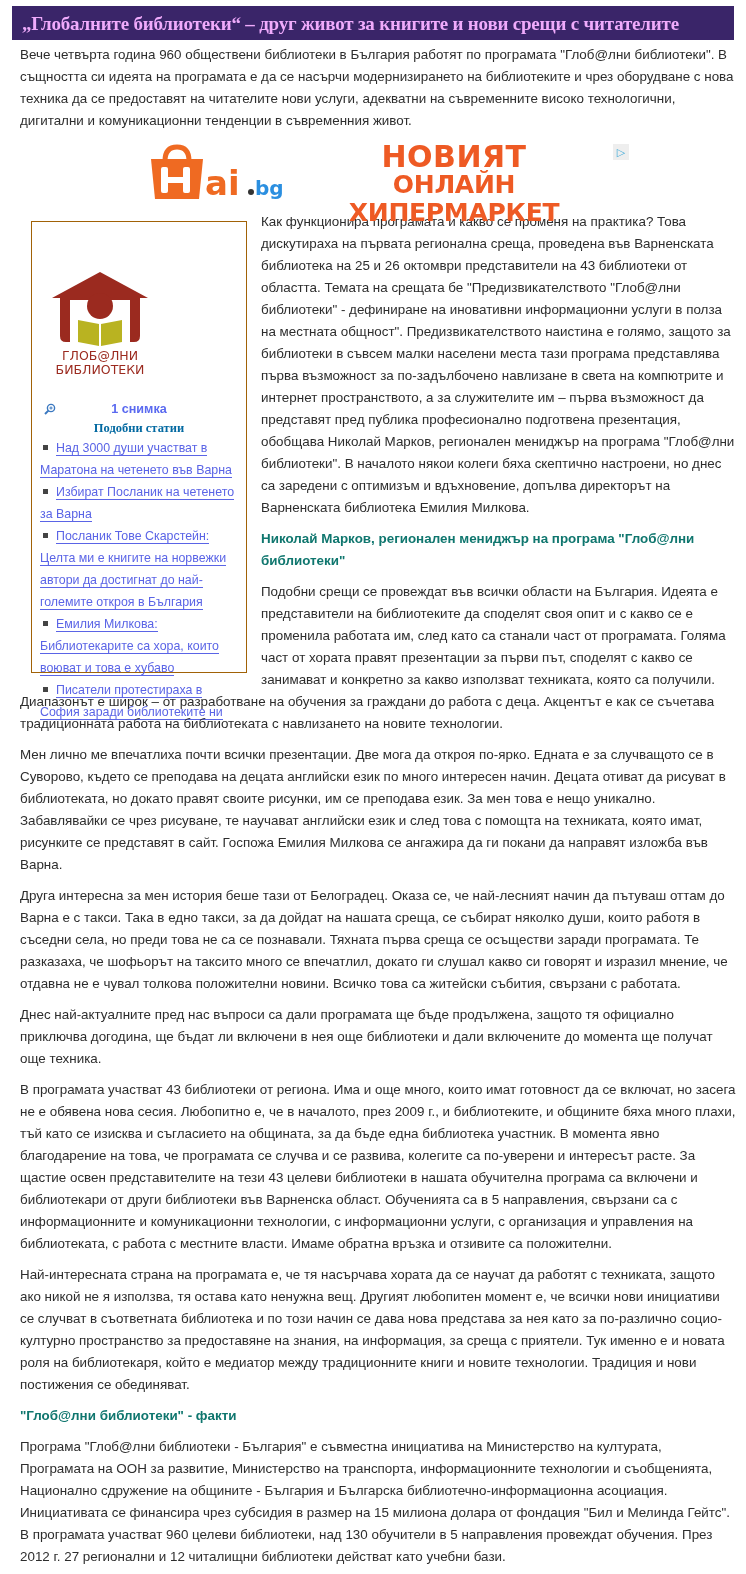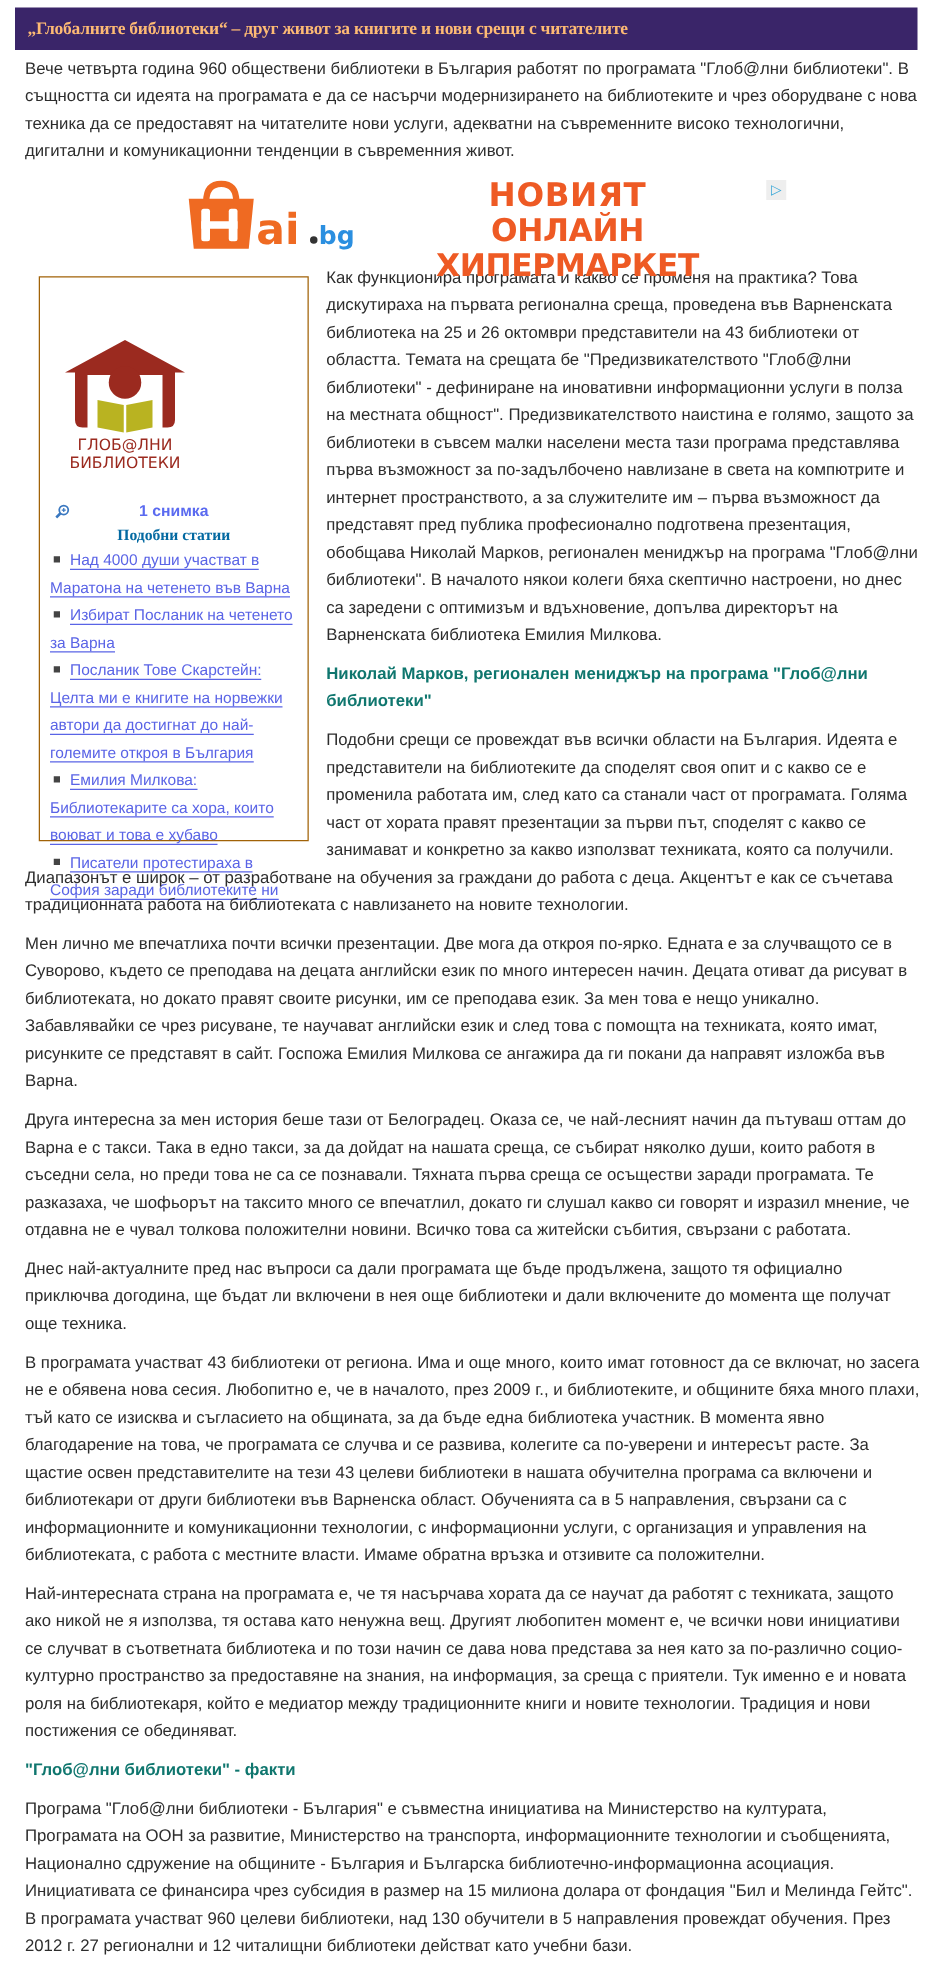--- a/index.html
+++ b/index.html
@@ -2,31 +2,31 @@
 <html><head>
 <meta charset="utf-8">
 <style>
   html, body { margin:0; padding:0; background:#ffffff; }
   body { width:746px; height:1574px; overflow:hidden; position:relative;
          font-family:"Liberation Sans", sans-serif; color:#2b2b2b; }
   .title-bar { position:absolute; left:12px; top:6px; width:722px; height:34px;
                background:#3a2569; }
   .title-bar h1 { margin:0; padding:0 0 0 10px; line-height:36px;
                   font-family:"Liberation Serif", serif; font-weight:bold;
-                  font-size:14px; color:#fdba74; letter-spacing:-0.2px; white-space:nowrap; }
+                  font-size:19px; color:#f0abfc; letter-spacing:-0.2px; white-space:nowrap; }
   .article { position:absolute; left:20px; top:44px; width:716px; font-size:13.4px;
              line-height:22px; color:#2d2d2d; }
   .article p { margin:0 0 9px 0; }
   .article p.sub { font-weight:bold; color:#0f766e; margin-bottom:9px; }
   .ad { position:relative; height:62px; margin:0 0 8px 0; }
   .ad-logo { position:absolute; left:125px; top:2px; width:150px; height:58px; }
   .ad-text { position:absolute; left:274px; top:2px; width:320px; text-align:center;
              color:#ee5a24; font-weight:bold; font-family:"DejaVu Sans", sans-serif;
              line-height:28px; }
-  .ad-text .l1 { font-size:26px; letter-spacing:0.5px; }
+  .ad-text .l1 { font-size:30px; letter-spacing:0.5px; }
   .ad-text .l2 { font-size:25px; letter-spacing:-0.3px; }
   .ad-choice { position:absolute; left:593px; top:3px; width:16px; height:16px;
                background:#eeeeee; color:#3aa8d8; font-size:11px; line-height:16px; text-align:center; }
   .sidebar { float:left; width:216px; height:452px; border:1px solid #a16207;
              margin:10px 14px 6px 11px; box-sizing:border-box; padding:0 8px; }
   .logo { width:120px; height:110px; margin:44px auto 0 auto; position:relative; }
   .gallery-row { position:relative; margin-top:16px; height:20px; }
   .zoom-icon { position:absolute; left:4px; top:4px; width:12px; height:12px; }
   .gallery-link { display:block; text-align:center; color:#5a6af0; font-weight:bold;
                   font-size:12.6px; line-height:20px; text-decoration:none; }
@@ -79,21 +79,21 @@
       <svg class="zoom-icon" viewBox="0 0 12 12">
         <circle cx="7" cy="5" r="3.6" fill="none" stroke="#3a78c0" stroke-width="1.4"></circle>
         <line x1="4.4" y1="7.6" x2="1" y2="11" stroke="#3a78c0" stroke-width="2"></line>
         <line x1="5.4" y1="5" x2="8.6" y2="5" stroke="#3a78c0" stroke-width="1"></line>
         <line x1="7" y1="3.4" x2="7" y2="6.6" stroke="#3a78c0" stroke-width="1"></line>
       </svg>
       <a class="gallery-link">1 снимка</a>
     </div>
     <div class="similar-title">Подобни статии</div>
     <ul class="similar-list">
-      <li><span class="bullet"></span><a>Над 4000 души участват в Маратона на четенето във Варна</a></li>
+      <li><span class="bullet"></span><a>Над 3000 души участват в Маратона на четенето във Варна</a></li>
       <li><span class="bullet"></span><a>Избират Посланик на четенето за Варна</a></li>
       <li><span class="bullet"></span><a>Посланик Тове Скарстейн: Целта ми е книгите на норвежки автори да достигнат до най-големите откроя в България</a></li>
       <li><span class="bullet"></span><a>Емилия Милкова: Библиотекарите са хора, които воюват и това е хубаво</a></li>
       <li><span class="bullet"></span><a>Писатели протестираха в София заради библиотеките ни</a></li>
     </ul>
   </div>
 
   <p>Как функционира програмата и какво се променя на практика? Това дискутираха на първата регионална среща, проведена във Варненската библиотека на 25 и 26 октомври представители на 43 библиотеки от областта. Темата на срещата бе "Предизвикателството "Глоб@лни библиотеки" - дефиниране на иновативни информационни услуги в полза на местната общност". Предизвикателството наистина е голямо, защото за библиотеки в съвсем малки населени места тази програма представлява първа възможност за по-задълбочено навлизане в света на компютрите и интернет пространството, а за служителите им – първа възможност да представят пред публика професионално подготвена презентация, обобщава Николай Марков, регионален мениджър на програма "Глоб@лни библиотеки". В началото някои колеги бяха скептично настроени, но днес са заредени с оптимизъм и вдъхновение, допълва директорът на Варненската библиотека Емилия Милкова.</p>
   <p class="sub">Николай Марков, регионален мениджър на програма "Глоб@лни библиотеки"</p>
   <p>Подобни срещи се провеждат във всички области на България. Идеята е представители на библиотеките да споделят своя опит и с какво се е променила работата им, след като са станали част от програмата. Голяма част от хората правят презентации за първи път, споделят с какво се занимават и конкретно за какво използват техниката, която са получили. Диапазонът е широк – от разработване на обучения за граждани до работа с деца. Акцентът е как се съчетава традиционната работа на библиотеката с навлизането на новите технологии.</p>

